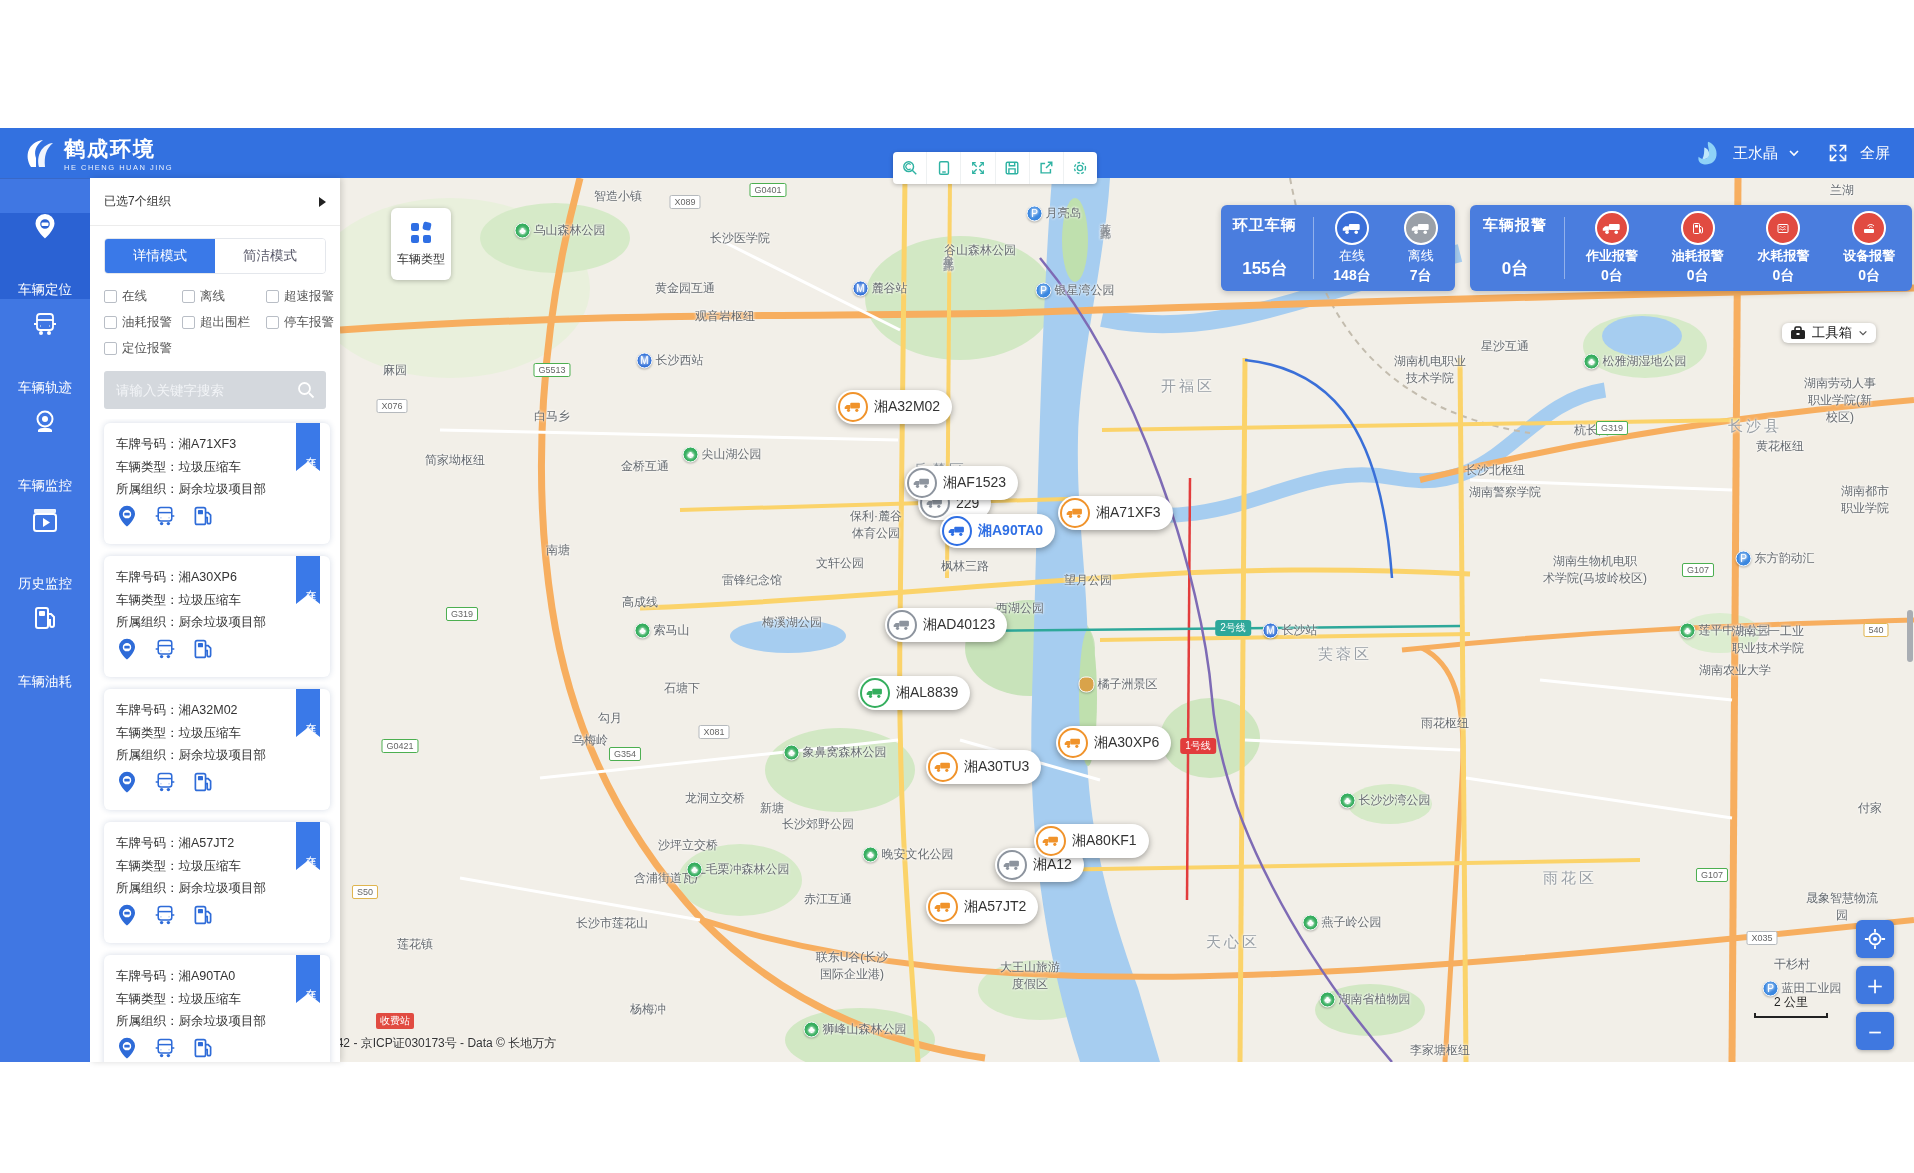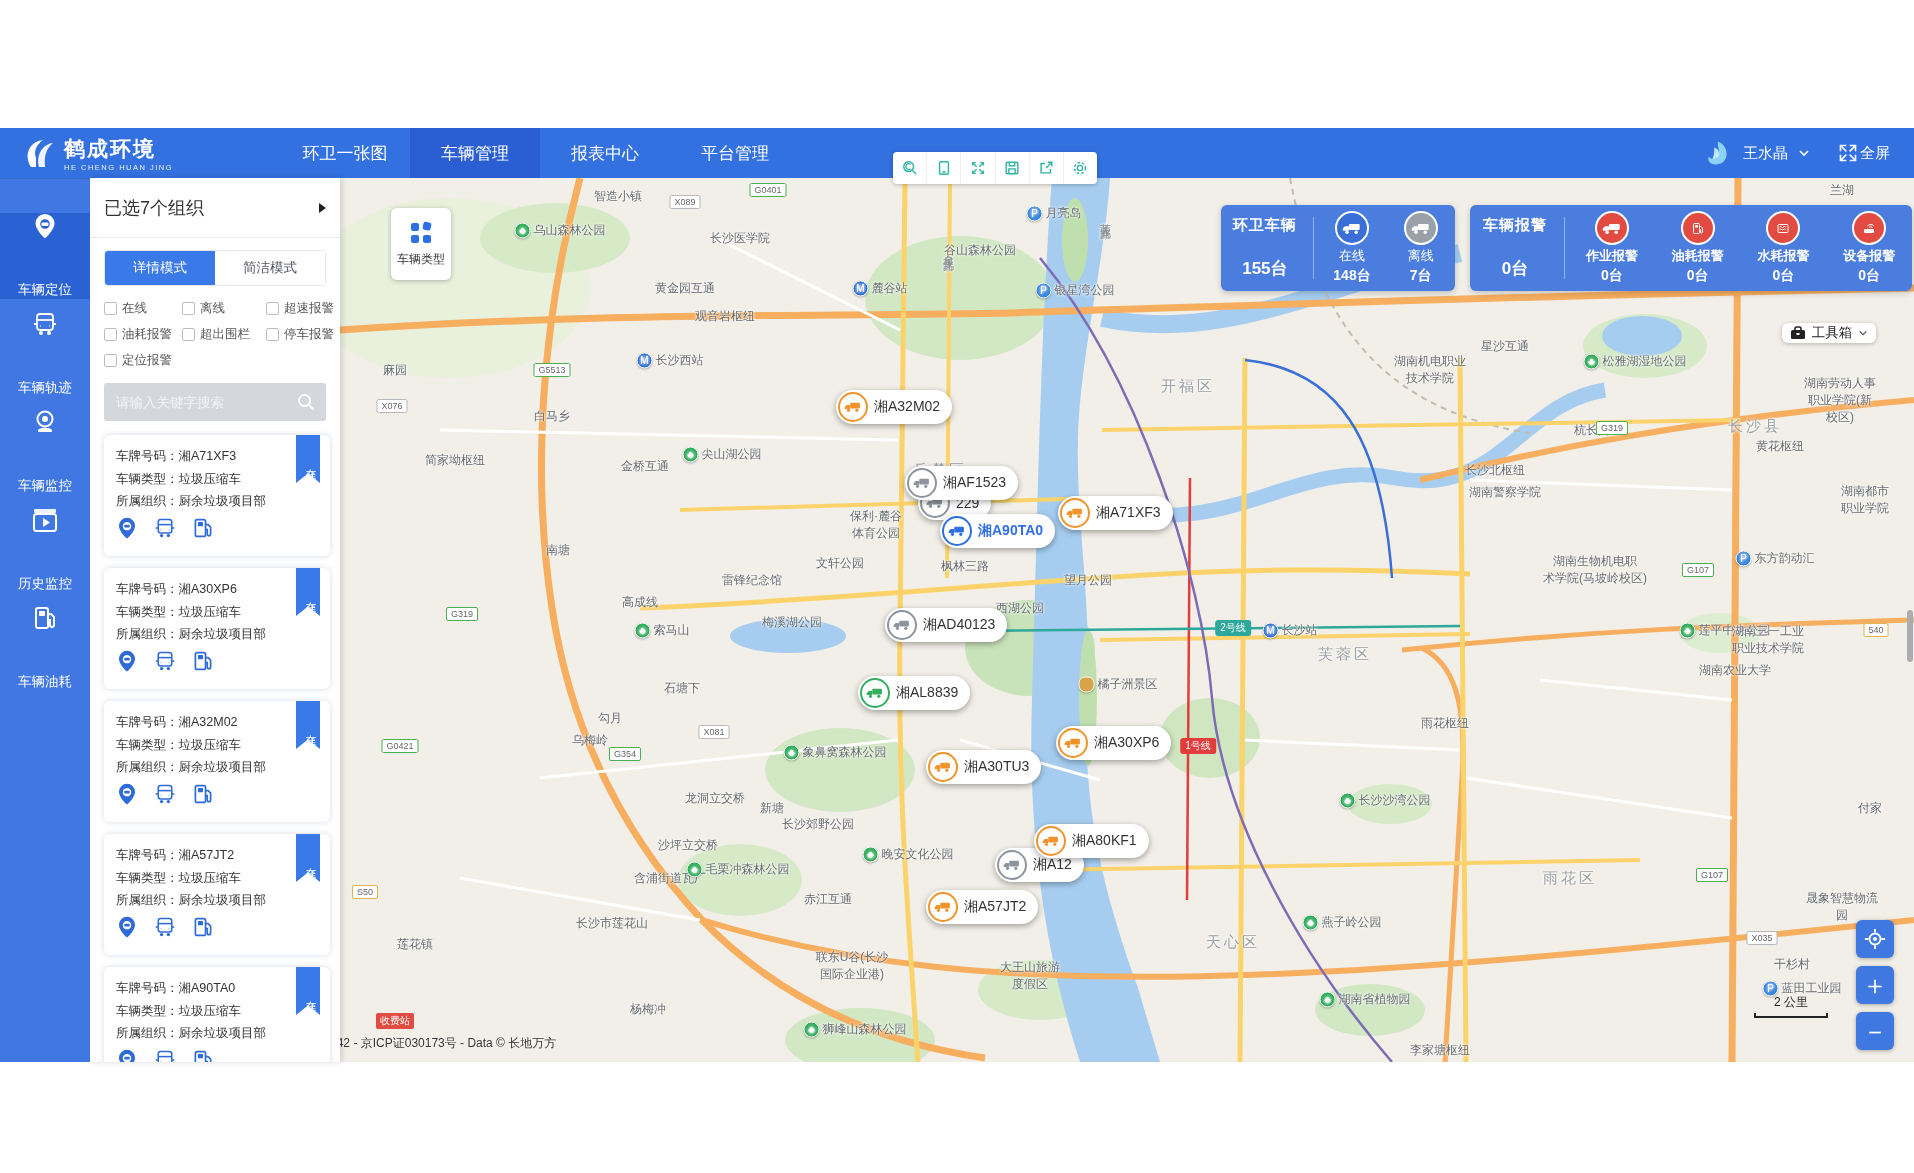--- a/index.html
+++ b/index.html
@@ -13,36 +13,36 @@
   .logo { display:flex; align-items:center; gap:8px; padding-left:22px; width:280px; }
   .logo .lt { font-size:21px; font-weight:bold; letter-spacing:2px; }
   .logo .ls { font-size:7.5px; letter-spacing:1.5px; opacity:.9; }
   nav.mainnav { display:flex; height:50px; }
   .nav-item { width:130px; height:50px; display:flex; align-items:center; justify-content:center;
     font-size:17px; cursor:pointer; }
   .nav-item.active { background:#2a5ed2; }
   .huser { margin-left:auto; display:flex; align-items:center; gap:10px; padding-right:24px; font-size:15px; }
   .avatar { width:30px; height:30px; }
   .chev { width:12px; height:12px; }
-  .fs { display:flex; align-items:center; gap:2px; margin-left:18px; }
+  .fs { display:flex; align-items:center; gap:12px; margin-left:18px; }
 
   
   .content { display:flex; height:884px; position:relative; }
 
   
   .sidebar { width:90px; background:#4077e3; border-top:1px solid rgba(0,0,0,.12); display:flex; flex-direction:column; padding-top:34px; z-index:4; }
   .side-item { height:86px; margin-bottom:12px; display:flex; flex-direction:column; align-items:center; justify-content:space-between;
     gap:8px; color:#fff; font-size:13.5px; cursor:pointer; }
   .side-item.active { background:#2b62d3; }
   .side-item svg { width:26px; height:26px; }
 
   
   .panel { width:250px; background:#fff; display:flex; flex-direction:column; z-index:3; box-shadow:2px 0 6px rgba(0,0,0,.15); }
-  .org-head { display:flex; align-items:center; justify-content:space-between; padding:0 14px; height:60px;
-    font-size:18px; color:#333; border-bottom:1px solid #ececec; flex:none; }
+  .org-head { display:flex; align-items:center; justify-content:space-between; padding:0 14px; height:48px;
+    font-size:12px; color:#333; border-bottom:1px solid #ececec; flex:none; }
   .org-arrow { width:0; height:0; border-left:7px solid #222; border-top:5px solid transparent; border-bottom:5px solid transparent; cursor:pointer; }
   .tabs { display:flex; margin:12px 14px 4px; border:1px solid #e4e7ec; border-radius:4px; overflow:hidden; flex:none; }
   .tab { flex:1; height:34px; display:flex; align-items:center; justify-content:center; font-size:13.5px;
     color:#556; background:#fff; cursor:pointer; }
   .tab.active { background:#3a79e8; color:#fff; }
   .filters { display:grid; grid-template-columns:74px 80px auto; gap:9px 4px; margin:10px 14px 0; flex:none; }
   .filter { display:flex; align-items:center; gap:5px; font-size:12.5px; color:#555; cursor:pointer; white-space:nowrap; }
   .cb { width:13px; height:13px; border:1px solid #b9bec6; border-radius:2px; background:#fff; flex:none; }
   .search { position:relative; margin:14px 14px 10px; height:38px; background:#d4d8dd; border-radius:3px; flex:none; }
   .search input { width:100%; height:100%; background:transparent; border:none; outline:none; padding:0 34px 0 12px;
@@ -139,26 +139,20 @@
     <div class="logo">
       <svg width="34" height="34" viewBox="0 0 34 34">
         <path d="M9 31 C2 20 6 6 21 4 C13 10 12 16 14 22 L14 31 Z" fill="#fff"></path>
         <path d="M17 31 C14 20 20 8 31 7 C24 13 22 20 23 31 Z" fill="#fff" opacity=".92"></path>
       </svg>
       <div>
         <div class="lt">鹤成环境</div>
         <div class="ls">HE CHENG HUAN JING</div>
       </div>
     </div>
-    <nav class="mainnav" id="main-nav">
-        <div class="nav-item">环卫一张图</div>
-        <div class="nav-item active">车辆管理</div>
-        <div class="nav-item">报表中心</div>
-        <div class="nav-item">平台管理</div>
-      </nav>
     <div class="huser">
       <svg class="avatar" viewBox="0 0 32 32">
         <path d="M16 4 C22 6 26 12 25 19 C24 26 18 29 11 28 C7 27 5 24 6 20 C10 24 16 23 17 18 C18 13 15 8 16 4 Z" fill="#8fd2f7"></path>
         <path d="M12 10 C16 11 18 15 17 19 C16 22 13 23 10 22 C12 19 12 14 12 10 Z" fill="#bfe7fb"></path>
       </svg>
       <span>王水晶</span>
       <svg class="chev" viewBox="0 0 12 12">
         <path d="M2 4 L6 8 L10 4" stroke="#fff" stroke-width="1.6" fill="none"></path>
       </svg>
       <div class="fs">

